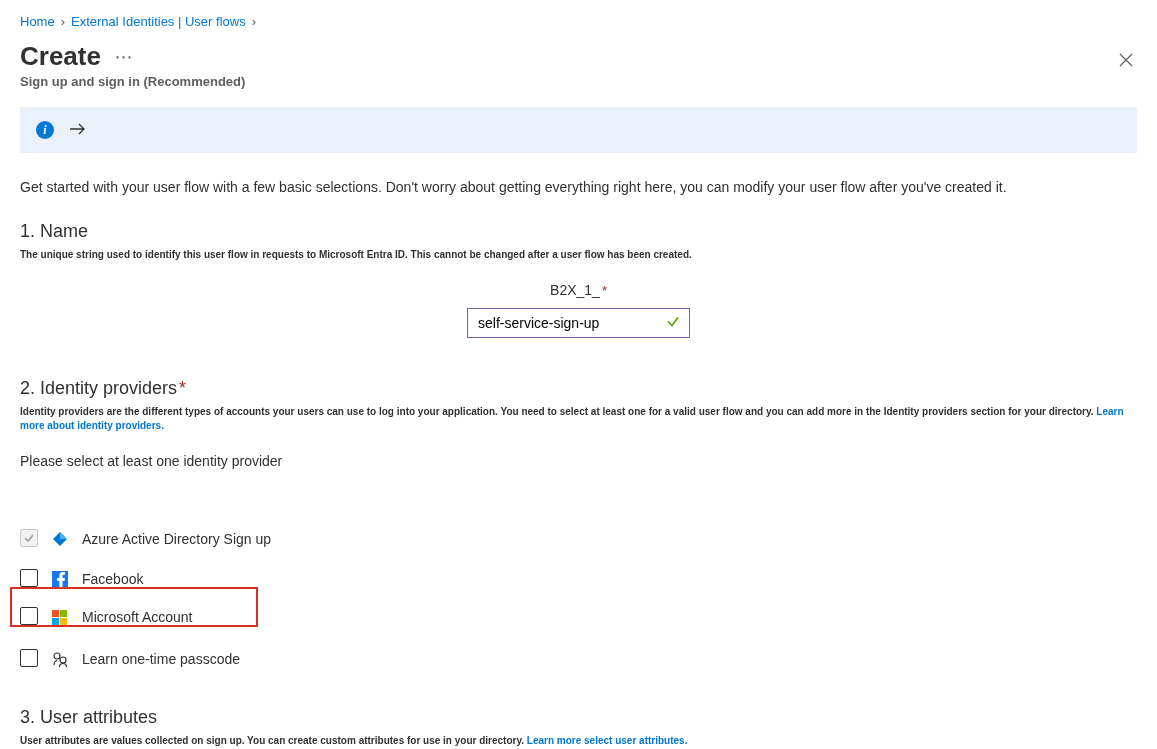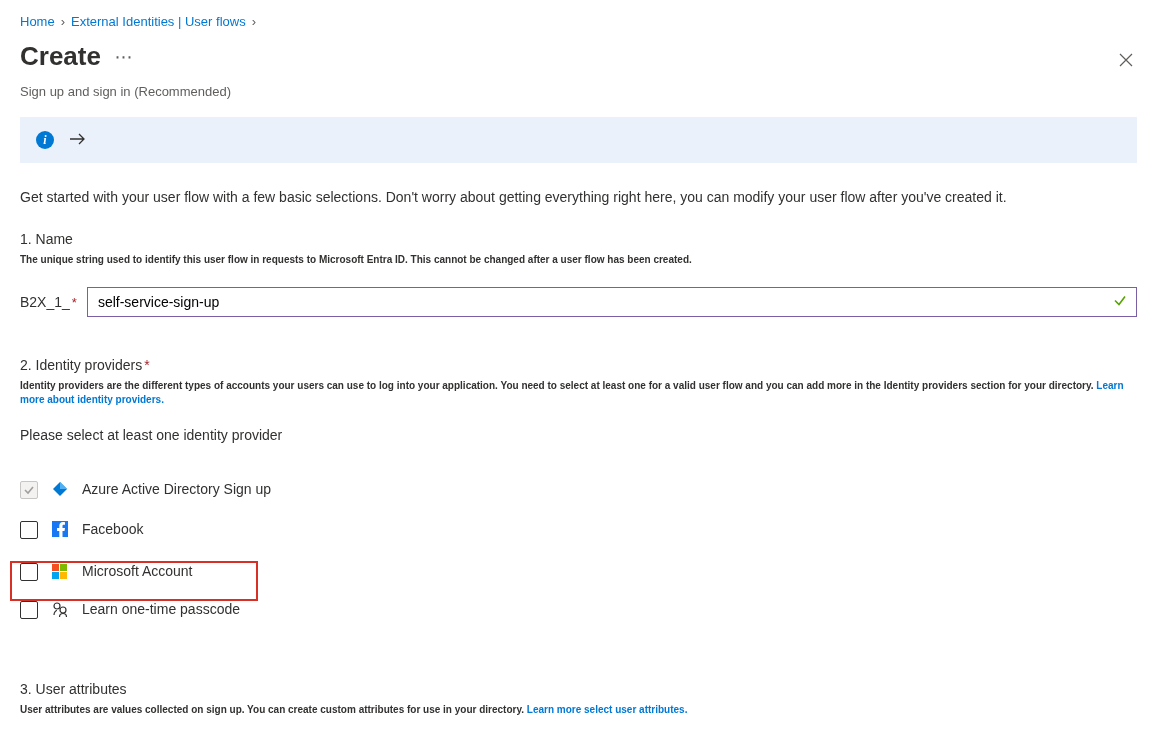--- a/index.html
+++ b/index.html
@@ -34,22 +34,23 @@
     }
     .ellipsis {
       font-size: 18px;
       color: #605e5c;
       margin-left: 10px;
       vertical-align: 2px;
     }
     .subtitle {
       font-size: 13px;
       color: #605e5c;
-      margin-top: 12px;
+      margin-top: 2px;
       margin-bottom: 18px;
+      font-weight: bold;
     }
     .close-x {
       font-size: 18px;
       color: #605e5c;
       cursor: pointer;
       padding: 4px;
       margin-top: 6px;
     }
     .feedback-bar {
       background: #eaf1fb;
@@ -69,29 +70,30 @@
       justify-content: center;
       font-size: 12px;
       font-weight: 700;
       font-style: italic;
       font-family: Georgia, serif;
       flex-shrink: 0;
     }
     .feedback-text { font-size: 13px; color: #323130; }
     .arrow-right { margin-left: 6px; }
     .intro { font-size: 14px; margin-bottom: 26px; }
-    .section-heading { font-size: 14px; margin-bottom: 6px; }
+    .section-heading { font-size: 18px; margin-bottom: 6px; }
     .required { color: #a4262c; margin-left: 2px; }
     .helper { font-size: 10px; margin-bottom: 20px; line-height: 1.4; font-weight: bold; }
     .helper a { color: #0078d4; text-decoration: none; }
     .name-row {
       display: flex;
       align-items: center;
       gap: 10px;
       margin-bottom: 40px;
+      flex-direction: column;
     }
     .prefix-label { font-size: 14px; white-space: nowrap; }
     .name-input-wrap {
       position: relative;
       flex: 1;
     }
     .name-input {
       width: 100%;
       height: 30px;
       border: 1px solid #7b5fa4;
@@ -105,21 +107,21 @@
       right: 10px;
       top: 50%;
       transform: translateY(-50%);
       color: #57a300;
       pointer-events: none;
     }
     .idp-instruction { font-size: 14px; margin-bottom: 38px; }
     .idp-list {}
     .idp-item {
       display: flex;
-      align-items: flex-start;
+      align-items: flex-end;
       gap: 14px;
       height: 40px;
     }
     .idp-item.highlighted {
       border: 2px solid #d93025;
       padding-left: 8px;
       margin-left: -10px;
       padding-right: 24px;
       width: 248px;
     }

